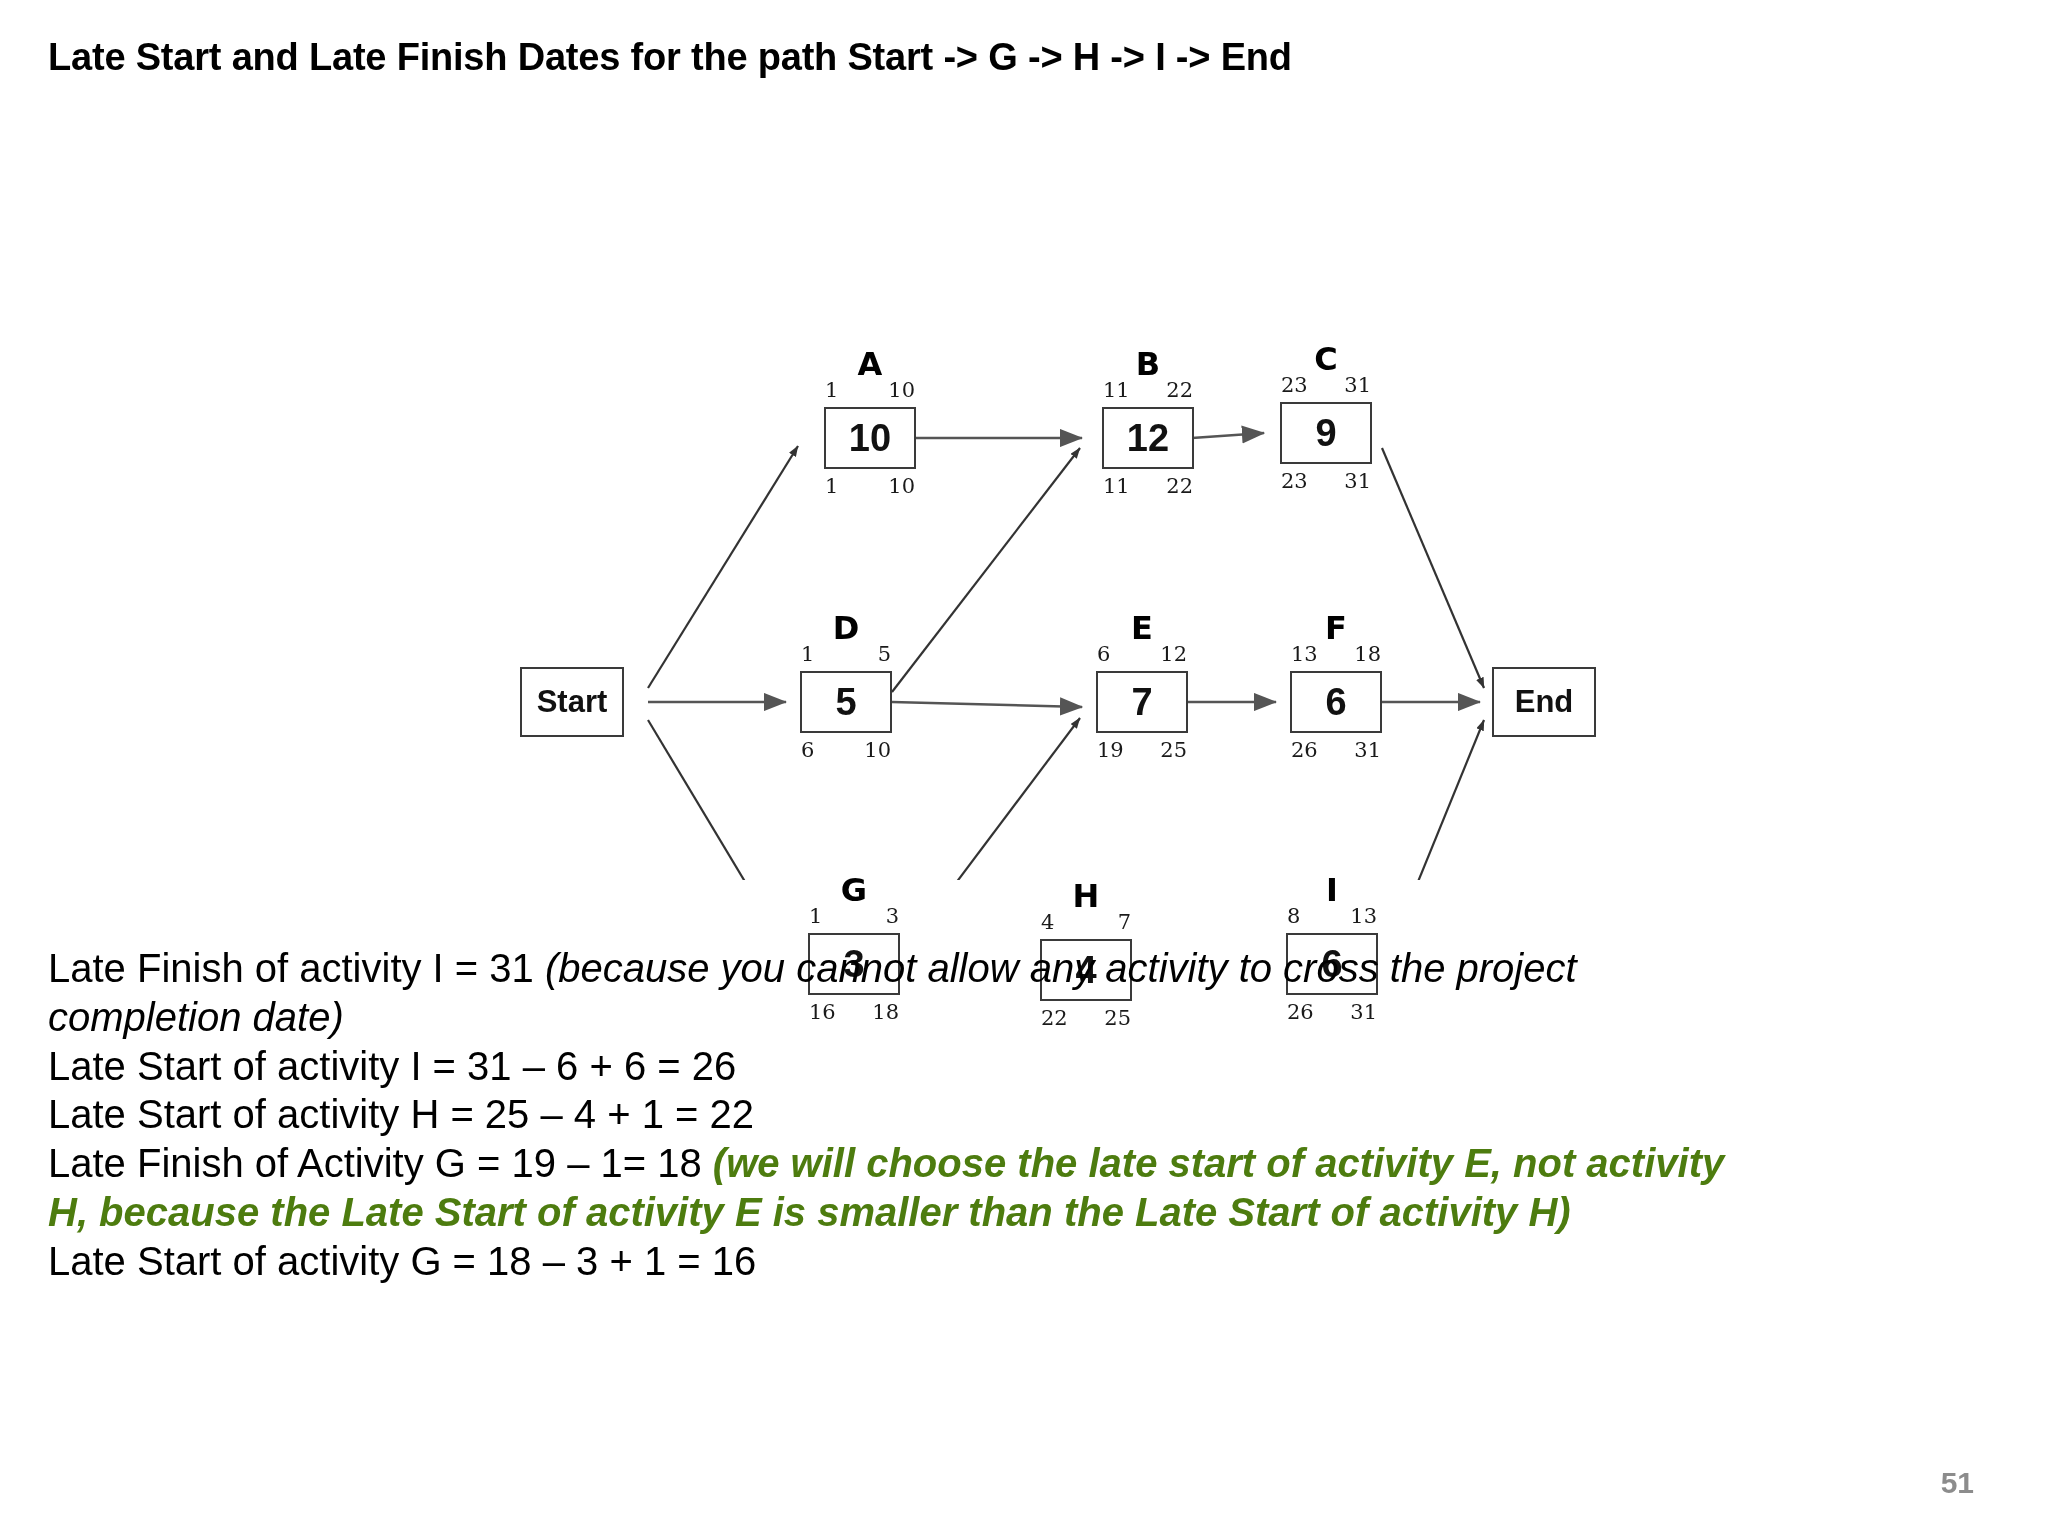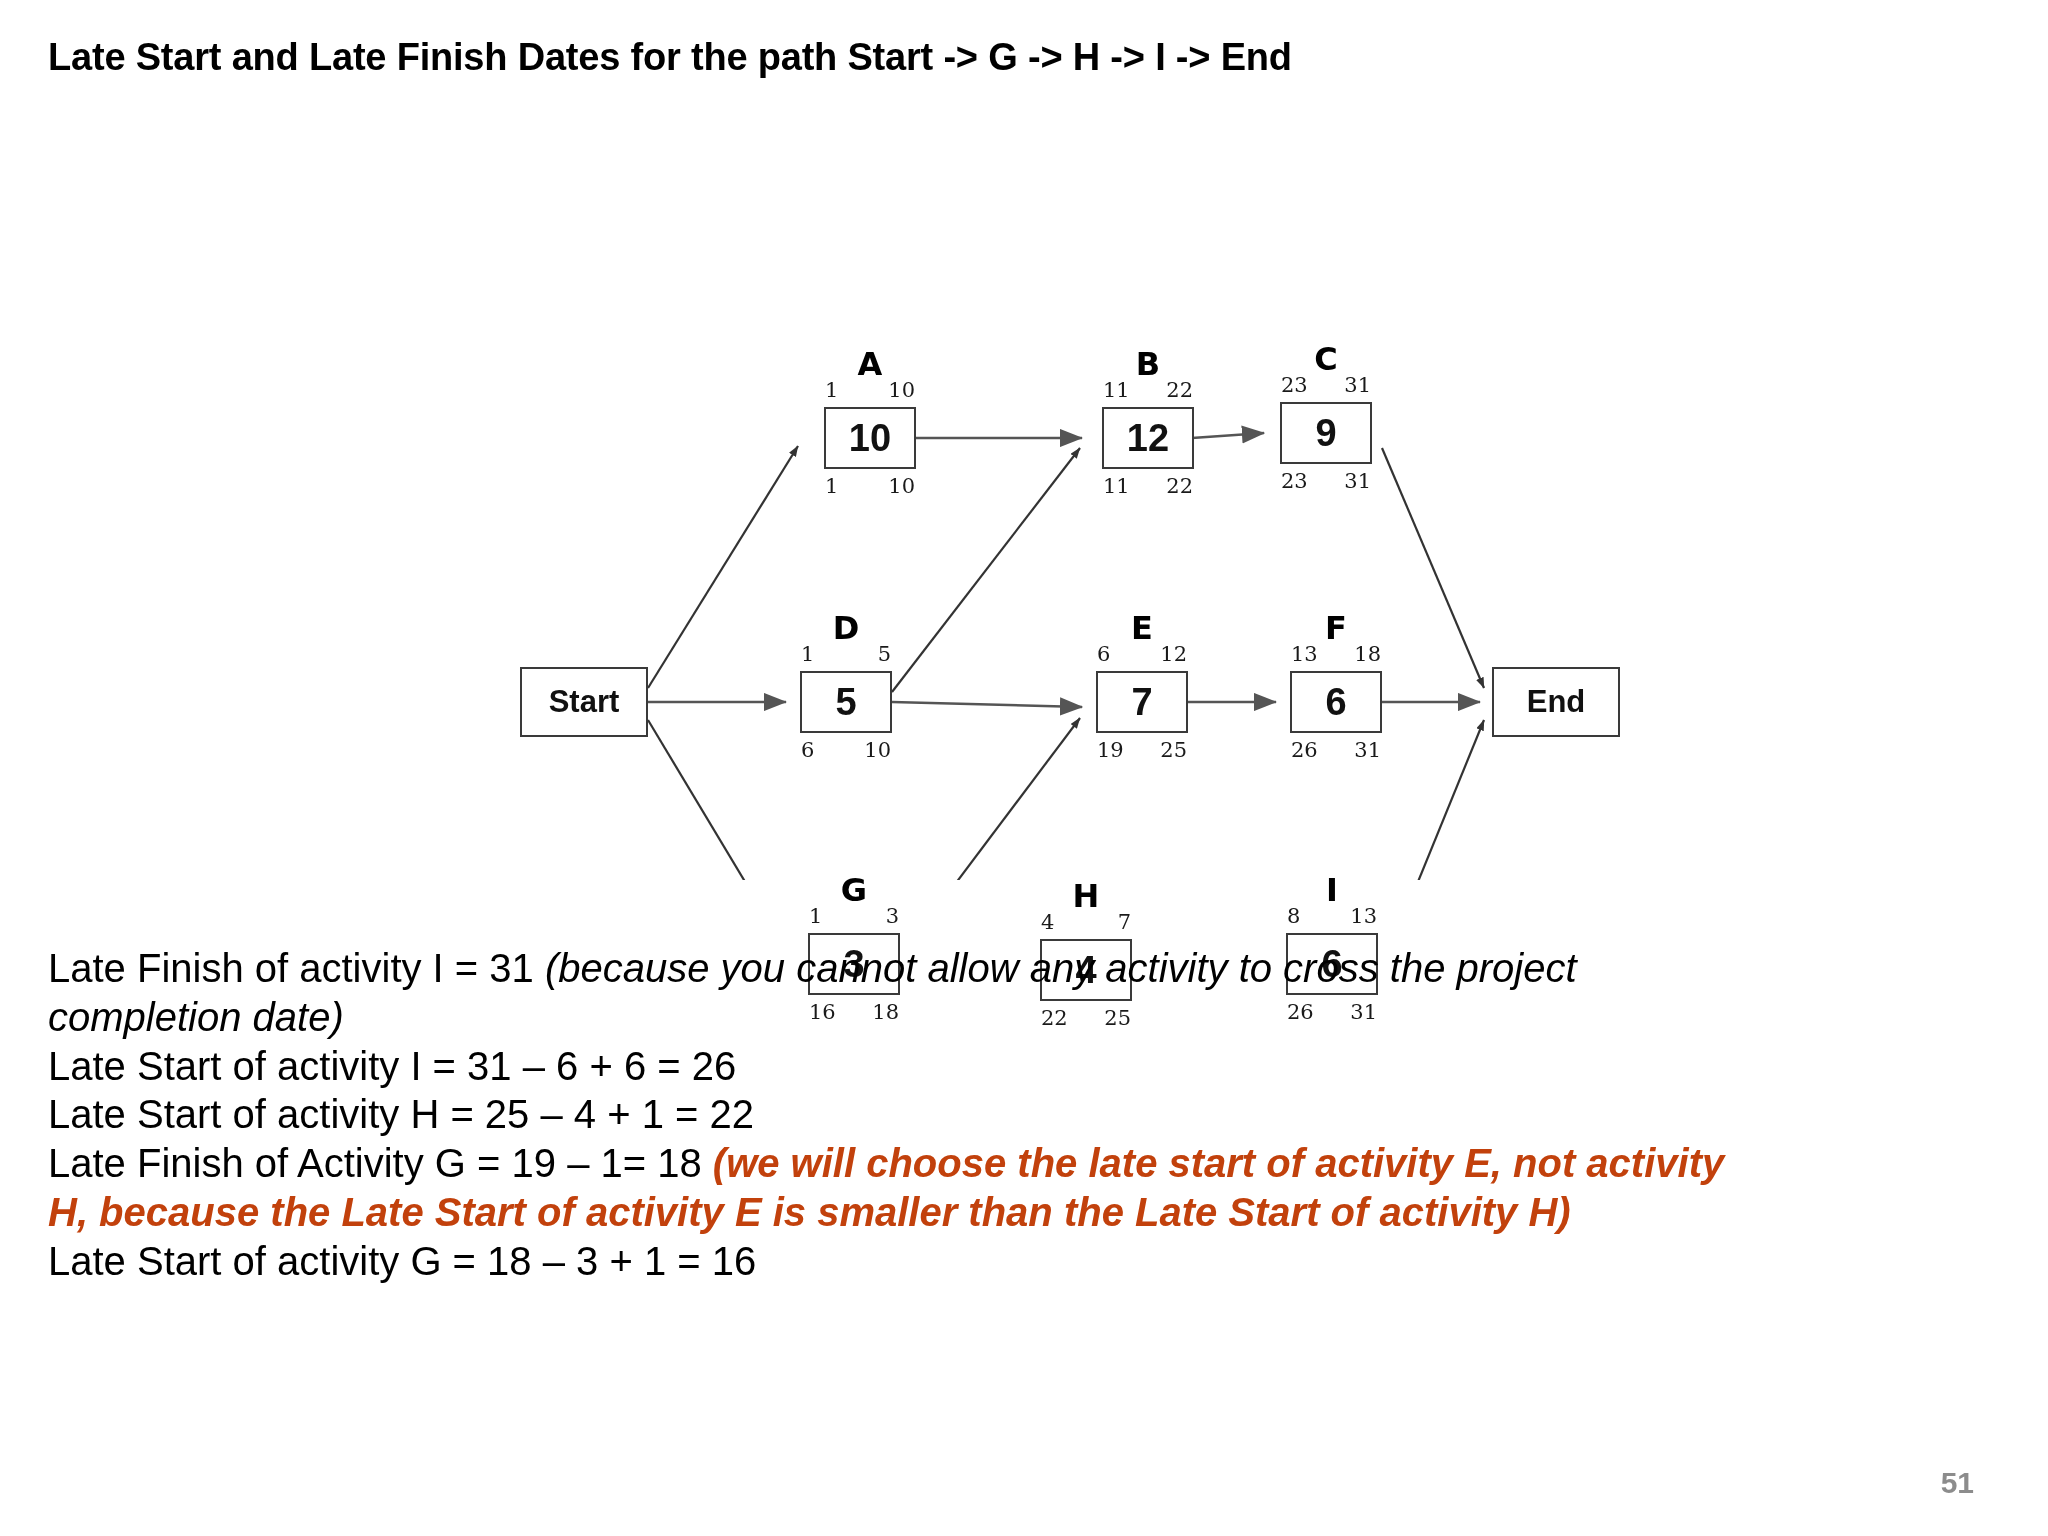--- a/index.html
+++ b/index.html
@@ -56,21 +56,21 @@
     justify-content: center;
     font-weight: bold;
     color: #111;
   }
   .activity .node-box {
     width: 92px;
     height: 62px;
     font-size: 38px;
   }
   .terminal .node-box {
-    width: 128px;
+    width: 104px;
     height: 70px;
     font-size: 31px;
     border-width: 2px;
   }
   .node-letter {
     position: absolute;
     top: -62px;
     left: 0;
     width: 92px;
     text-align: center;
@@ -94,21 +94,21 @@
   #body-text {
     position: absolute;
     left: 48px;
     top: 945px;
     width: 1960px;
     font-size: 40px;
     line-height: 1.17;
   }
   #body-text .line { margin: 0 0 2px 0; }
   .em { font-style: italic; margin-top: 48px; }
-  .red { color: #c2410c; font-style: italic; font-weight: bold; }
+  .red { color: #4d7c0f; font-style: italic; font-weight: bold; }
 
   
   #page-number {
     position: absolute;
     right: 74px;
     bottom: 36px;
     font-size: 30px;
     color: #8c8c8c;
     font-weight: bold;
   }

